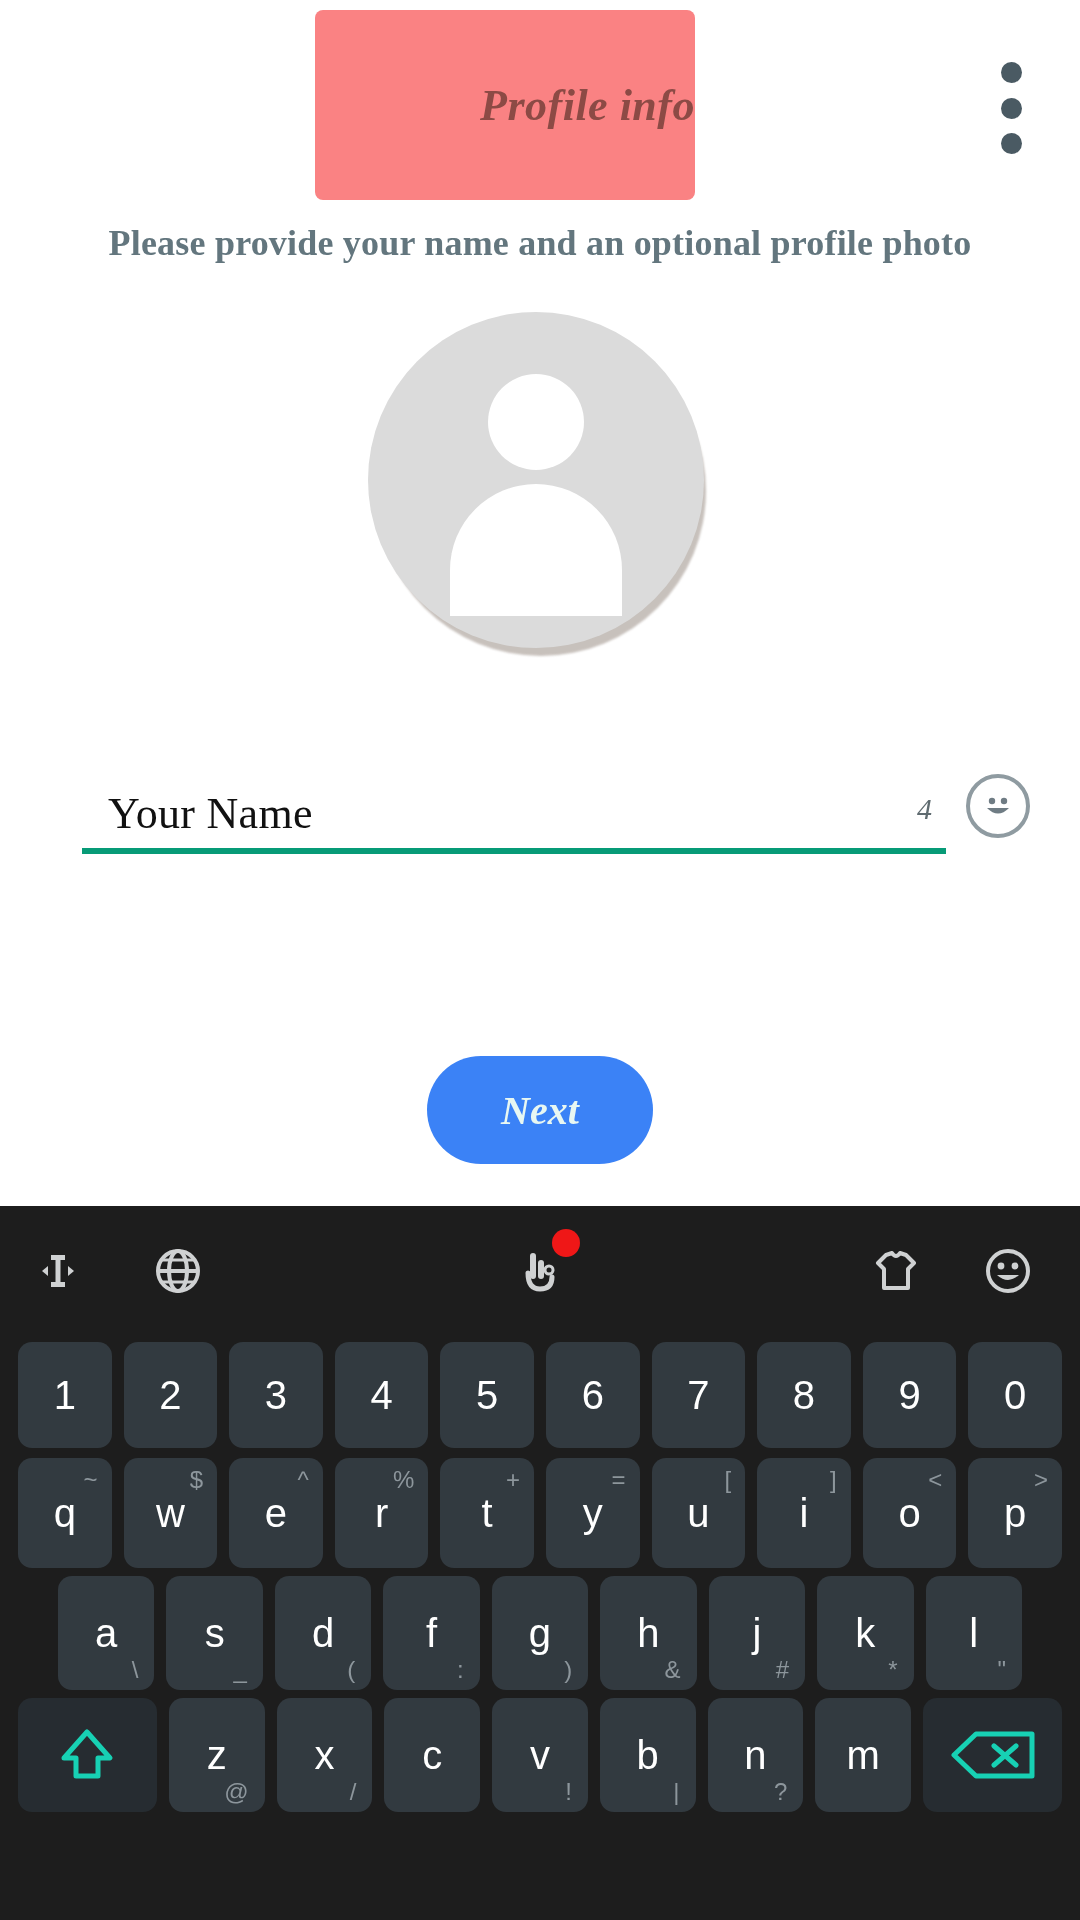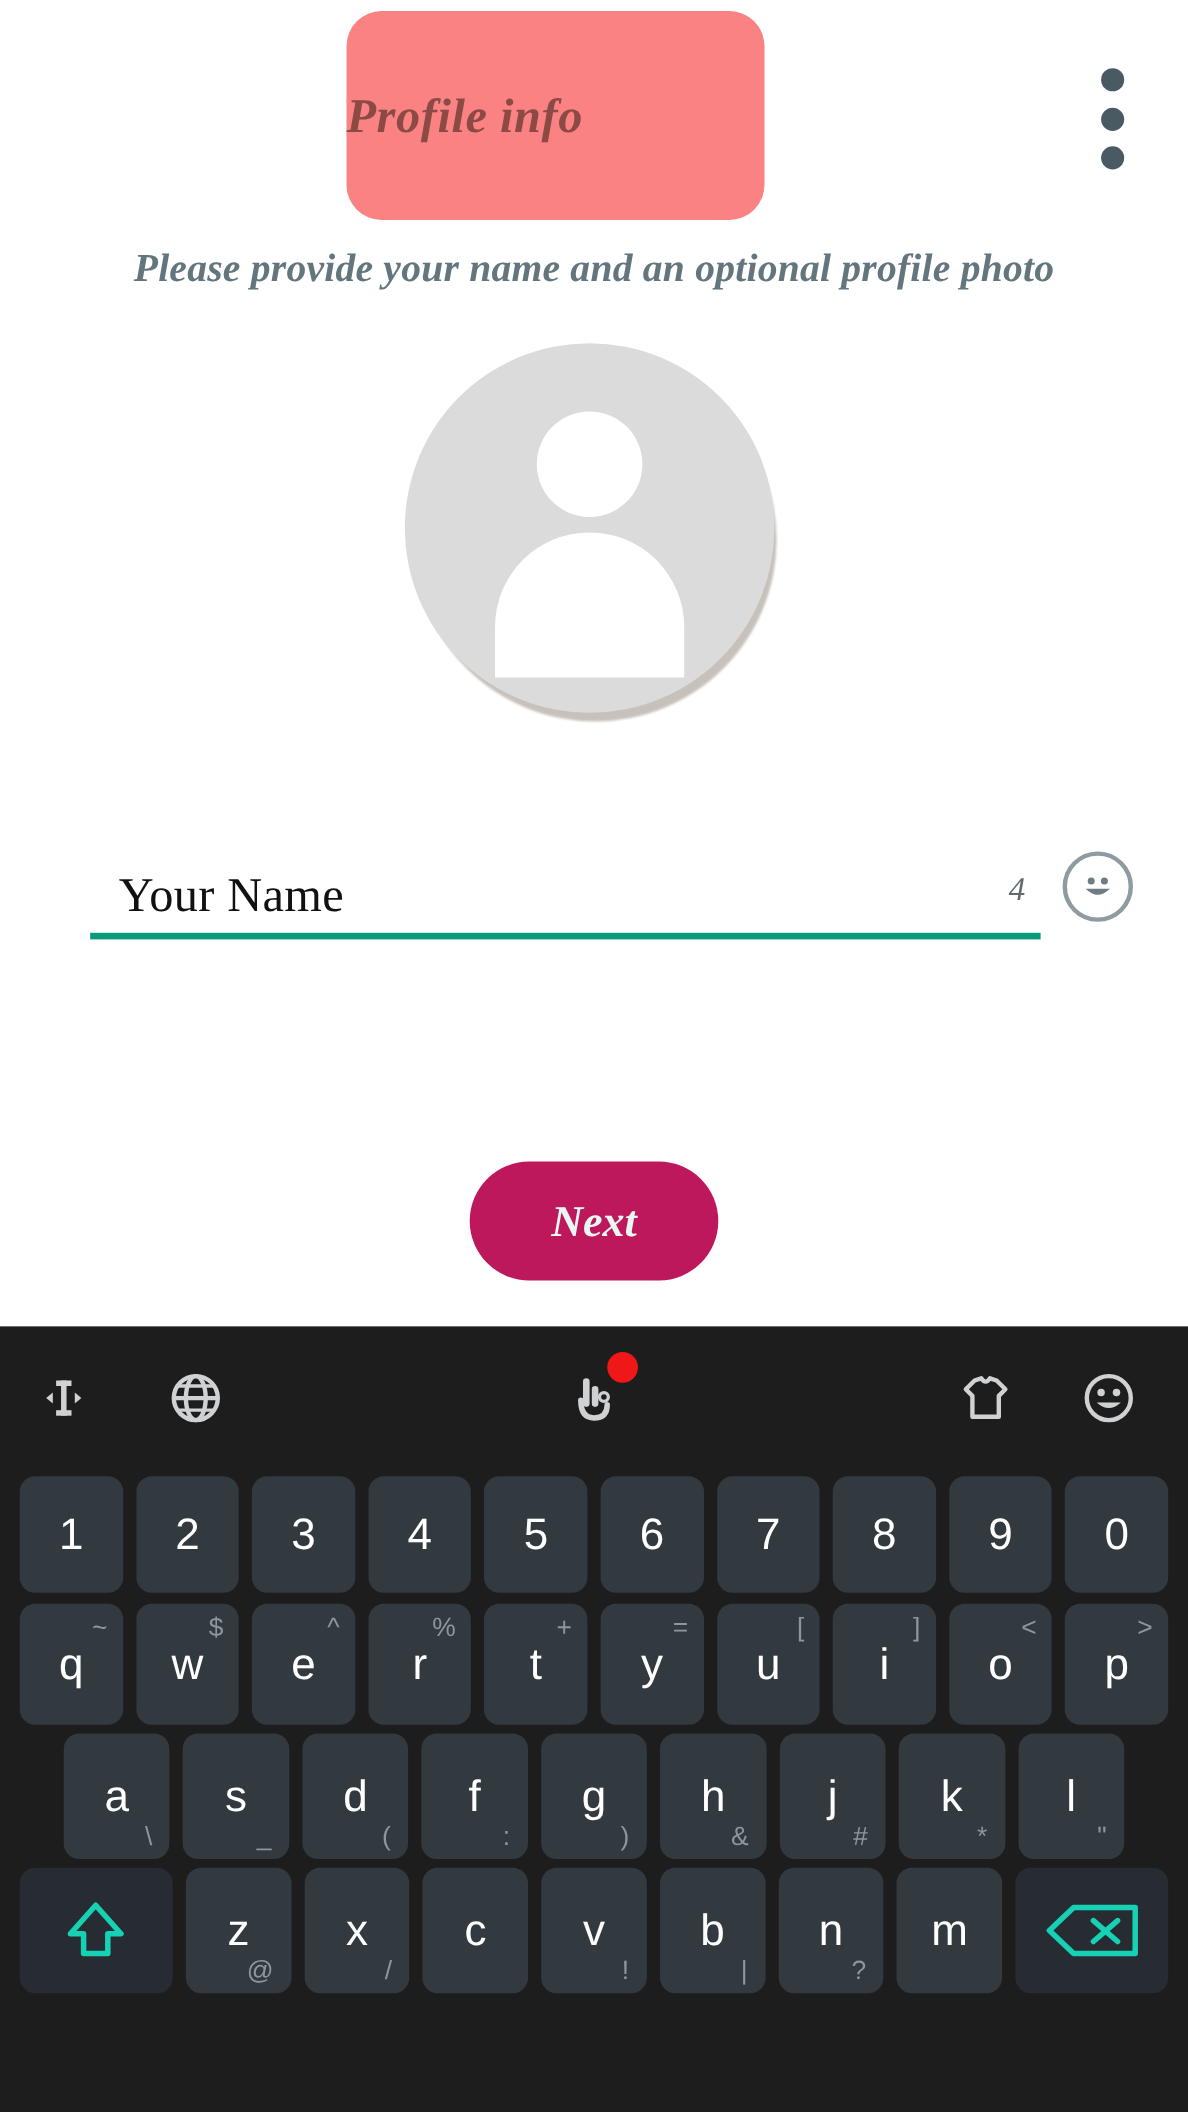--- a/index.html
+++ b/index.html
@@ -13,43 +13,43 @@
 
   
   .app-area { position:absolute; left:0; top:0; width:1080px; height:1206px; background:#fff; }
 
   .topbar { position:absolute; left:0; top:0; width:1080px; height:210px; }
 
   .title-pill {
     position:absolute; left:315px; top:10px;
     width:380px; height:190px;
     background:#fa8283;
-    border-radius:32px;
-    display:flex; align-items:center; justify-content:flex-start;
+    border-radius:8px;
+    display:flex; align-items:center; justify-content:flex-end;
   }
   .title-pill .title-text {
     font-family:"Liberation Serif", serif;
     font-style:italic; font-weight:700;
     font-size:44px; color:#8c4a45;
     letter-spacing:0.5px;
   }
 
   .kebab {
     position:absolute; left:1000px; top:62px;
     width:22px; height:92px;
     display:flex; flex-direction:column; align-items:center; justify-content:space-between;
     cursor:pointer;
   }
   .kebab i { display:block; width:21px; height:21px; border-radius:50%; background:#4a5a63; }
 
   .subtitle {
     position:absolute; left:0; top:222px; width:1080px;
     text-align:center;
     font-family:"Liberation Serif", serif;
-    font-style:italic; font-weight:700;
+    font-weight:700;
     font-size:36px; color:#63767e;
     letter-spacing:0.2px;
   }
 
   
   .avatar-wrap {
     position:absolute; left:50%; top:312px; transform:translateX(-50%);
     width:344px; height:344px;
   }
   .avatar-shadow {
@@ -94,21 +94,21 @@
     width:64px; height:64px; border-radius:50%;
     border:4px solid #8f9ba1; background:#fff;
     display:flex; align-items:center; justify-content:center;
   }
   .emoji-btn svg { display:block; }
 
   
   .next-btn {
     position:absolute; left:50%; top:1056px; transform:translateX(-50%);
     width:226px; height:108px; border-radius:54px;
-    background:#be185d;
+    background:#3b82f6;
     display:flex; align-items:center; justify-content:center;
     border:none; cursor:pointer;
   }
   .next-btn span {
     font-family:"Liberation Serif", serif;
     font-style:italic; font-weight:700;
     font-size:40px; color:#e8f7f2;
   }
 
   

